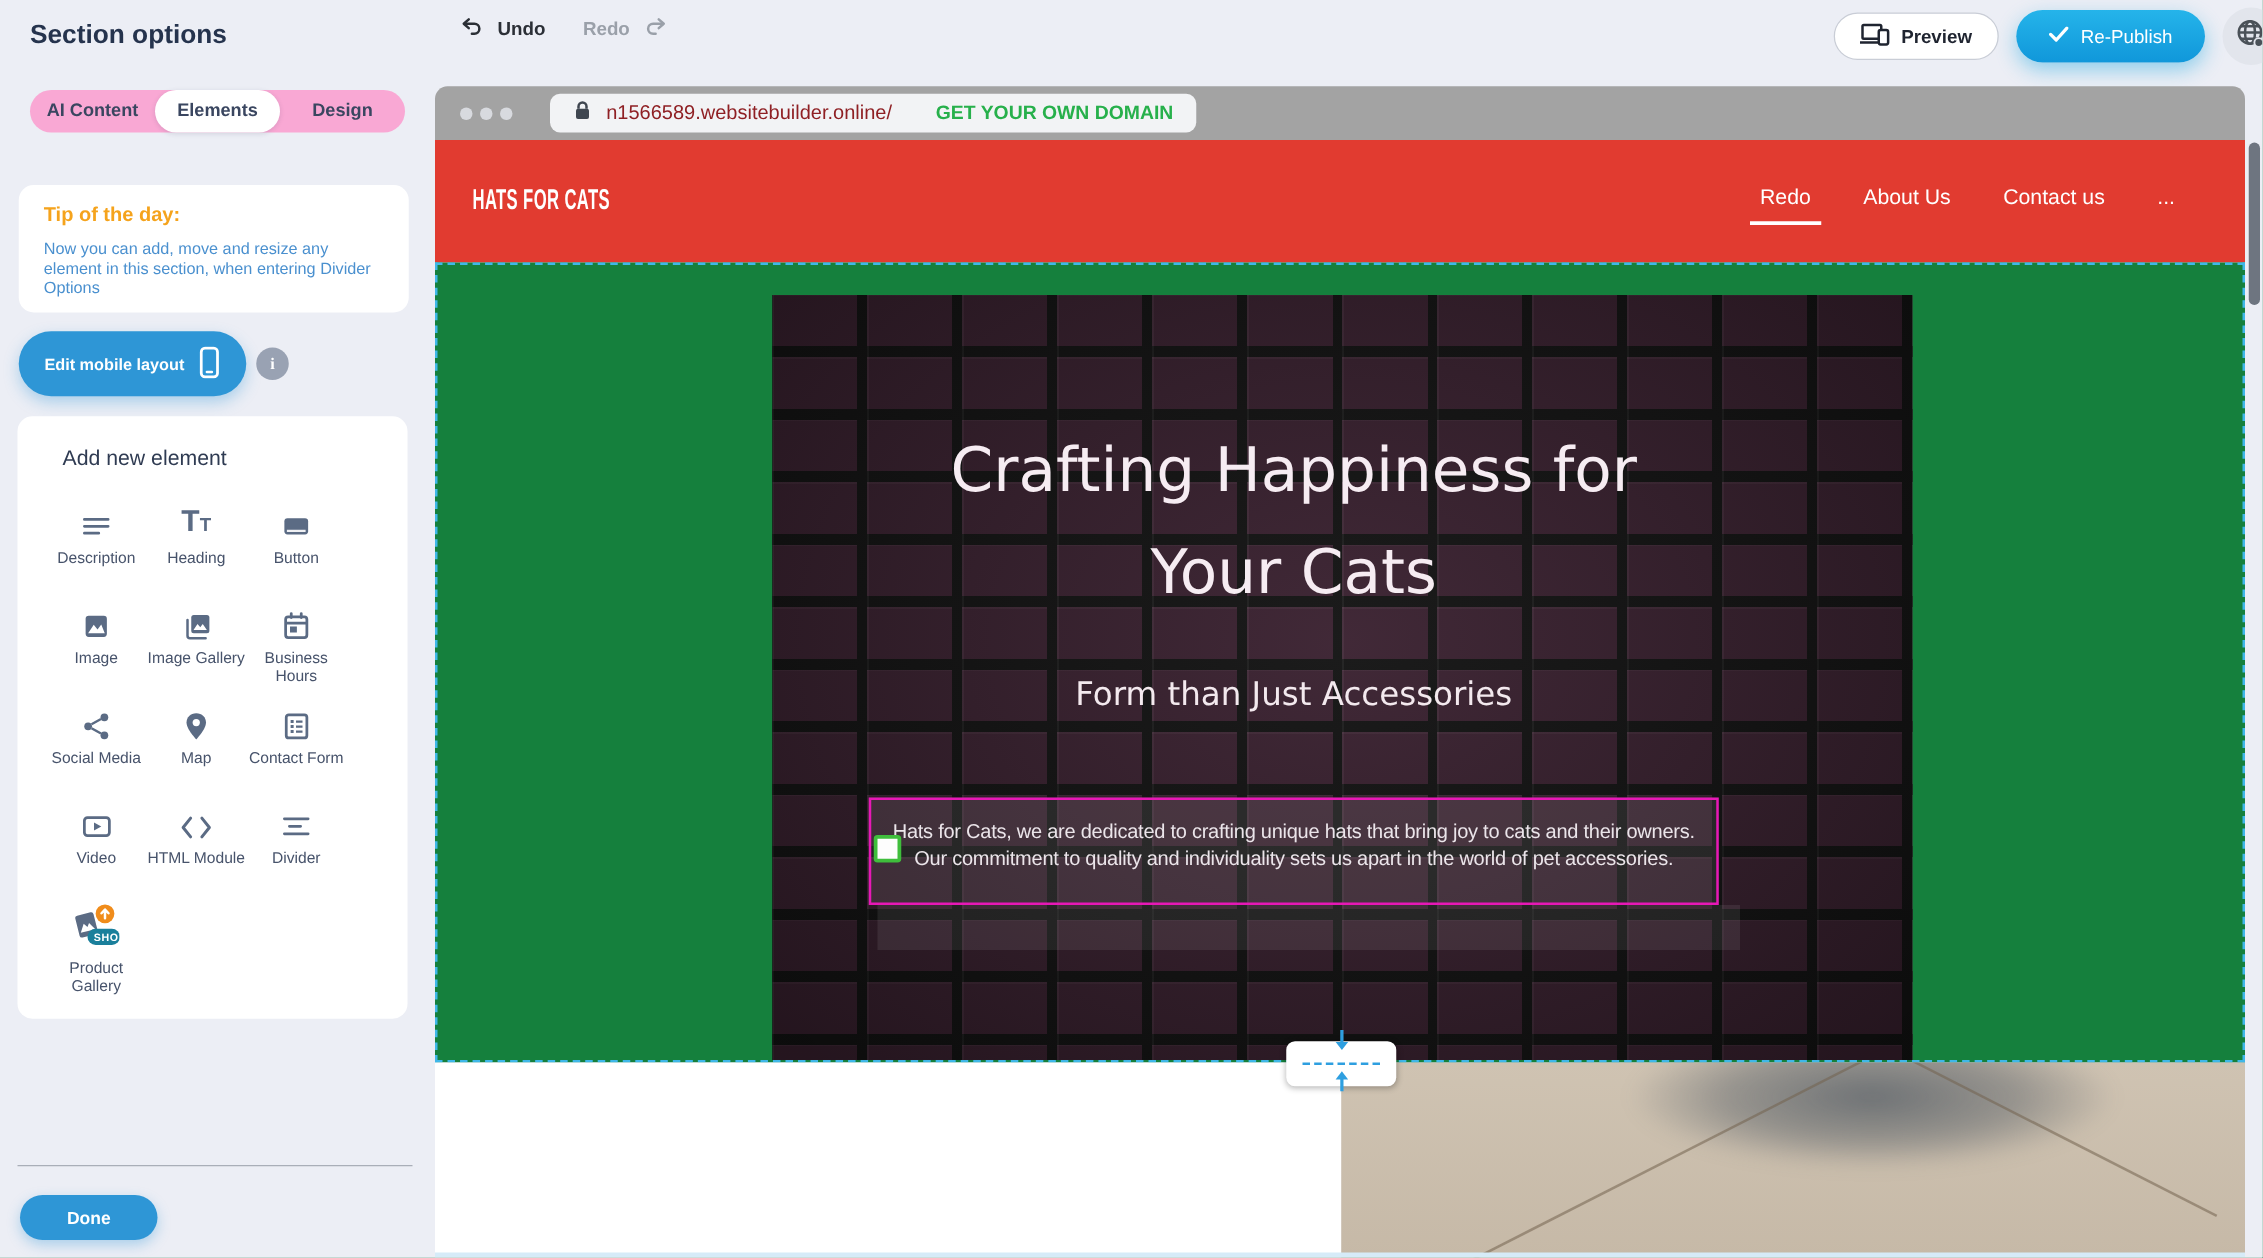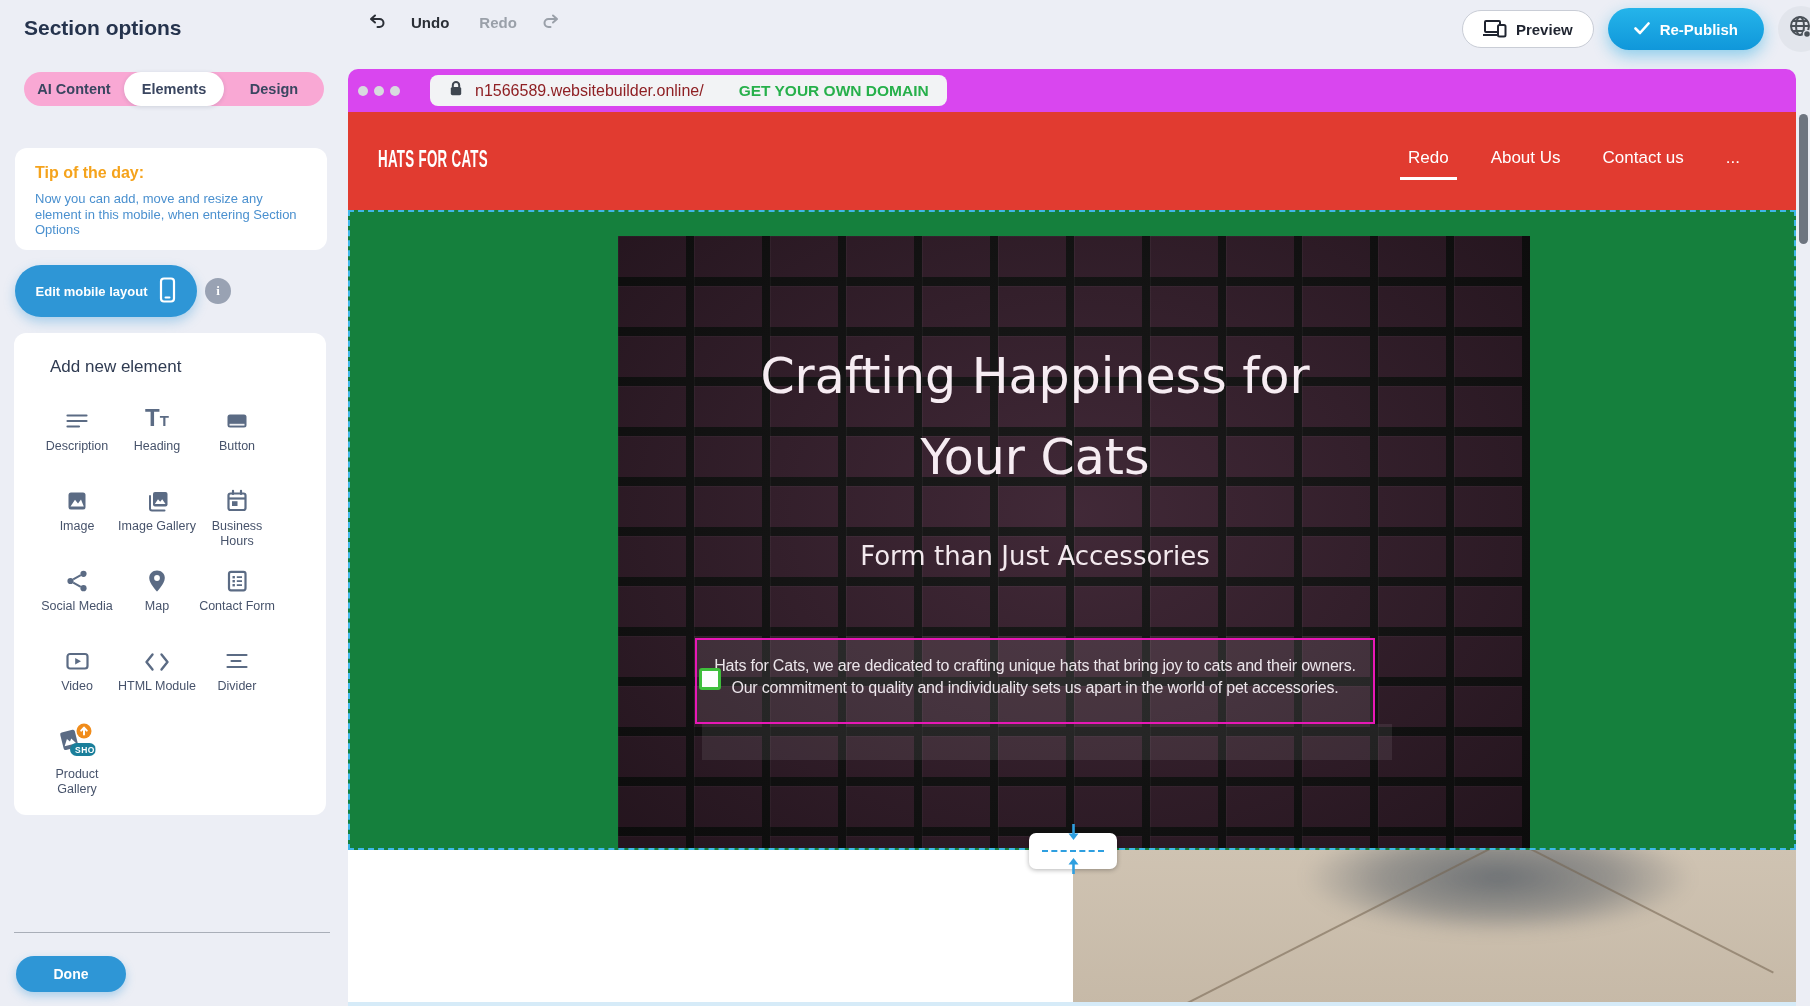--- a/index.html
+++ b/index.html
@@ -9,29 +9,29 @@
   }
   *{box-sizing:border-box;margin:0;padding:0}
   html,body{width:1810px;height:1006px;overflow:hidden;background:var(--bg);
     font-family:"Liberation Sans","DejaVu Sans",sans-serif;}
   .abs{position:absolute}
   #stage{position:relative;width:1810px;height:1006px;background:var(--bg);overflow:hidden}
 
   
   .page-title{left:24px;top:16px;font-size:21px;font-weight:bold;color:var(--ink)}
   .undoredo{left:368px;top:14px;display:flex;align-items:center;gap:30px}
-  .tb-btn{display:flex;align-items:center;gap:25px;font-size:15px;font-weight:bold;color:#2b2f36;
+  .tb-btn{display:flex;align-items:center;gap:12px;font-size:15px;font-weight:bold;color:#2b2f36;
     background:none;border:none;cursor:pointer}
   .tb-btn.disabled{color:#9aa0a9}
   .topbar-right{right:0;top:0;height:58px;display:flex;align-items:center;gap:14px;padding-right:0}
   .preview-btn{display:flex;align-items:center;gap:9px;height:38px;padding:0 20px;border-radius:20px;
     background:#fff;border:1px solid #c9cdd6;font-size:15px;font-weight:bold;color:#1f2430;cursor:pointer}
   .republish-btn{display:flex;align-items:center;gap:10px;height:42px;padding:0 26px;border-radius:22px;
     background:linear-gradient(180deg,#25b4ea,#1097da);border:none;color:#fff;font-size:15px;
-    font-weight:bold;cursor:pointer;box-shadow:0 6px 16px rgba(24,166,224,.45)}
+    font-weight:normal;cursor:pointer;box-shadow:0 6px 16px rgba(24,166,224,.45)}
   .globe-btn{width:46px;height:46px;border-radius:50%;background:#e2e5ec;display:flex;align-items:center;
     justify-content:center;margin-right:-14px;cursor:pointer}
 
   
   #sidebar{left:0;top:58px;width:347px;height:948px}
   .tabs{left:24px;top:14px;width:300px;height:34px;background:#f9a8d4;border-radius:17px;
     display:flex;align-items:center}
   .tab{flex:1;height:34px;display:flex;align-items:center;justify-content:center;font-size:14.5px;
     font-weight:bold;color:#394souls;color:#3a4660;border-radius:17px;cursor:pointer}
   .tab.active{background:#fff;box-shadow:0 1px 4px rgba(40,50,80,.15)}
@@ -52,22 +52,22 @@
   .el-label{margin-top:6px;font-size:12.5px;line-height:14.5px;color:#47536b;text-align:center}
   .tt{font-size:24px;line-height:24px;font-weight:bold;color:var(--icon_slate)}
   .tt small{font-size:15px;font-weight:bold}
   .sidebar-divider{left:14px;top:874px;width:316px;height:0;border-top:1.5px solid #a9aeb8}
   .done-btn{left:16px;top:898px;width:110px;height:36px;border-radius:18px;border:none;
     background:var(--accent_blue);color:#fff;font-size:14px;font-weight:bold;cursor:pointer;
     box-shadow:0 4px 10px rgba(46,150,214,.35)}
 
   
   #main{left:347px;top:58px;width:1463px;height:948px}
-  .chrome{left:1px;top:11px;width:1448px;height:43px;background:#d946ef;border-radius:10px 10px 0 0;
-    display:flex;align-items:center;padding-left:10px}
+  .chrome{left:1px;top:11px;width:1448px;height:43px;background:#a3a3a3;border-radius:10px 10px 0 0;
+    display:flex;align-items:center;padding-left:20px}
   .dot{width:10px;height:10px;border-radius:50%;background:#d8dadf;margin-right:6px}
   .url-field{margin-left:24px;height:31px;background:#f2f3f5;border-radius:8px;display:flex;
     align-items:center;padding:0 18px;gap:11px}
   .url-text{font-size:16px;color:var(--url_maroon)}
   .domain-cta{font-size:15.5px;font-weight:bold;color:var(--domain_green);margin-left:24px;cursor:pointer}
 
   .site-header{left:1px;top:54px;width:1448px;height:98px;background:var(--brand_red)}
   .logo{position:absolute;left:30px;top:34px;color:#fff;font-size:23px;font-weight:bold;
     letter-spacing:.5px;transform:scaleX(.58);transform-origin:left center;white-space:nowrap}
   .nav{position:absolute;right:48px;top:0;height:98px;display:flex;align-items:center;gap:26px}
@@ -168,21 +168,21 @@
   <div id="sidebar" class="abs">
 
     <div class="abs tabs">
       <div class="tab">AI Content</div>
       <div class="tab active">Elements</div>
       <div class="tab">Design</div>
     </div>
 
     <div class="abs card tip-card">
       <div class="tip-title">Tip of the day:</div>
-      <div class="tip-body">Now you can add, move and resize any element in this mobile, when entering Section Options</div>
+      <div class="tip-body">Now you can add, move and resize any element in this section, when entering Divider Options</div>
     </div>
 
     <button class="abs edit-mobile-btn">
       <span>Edit mobile layout</span>
       <span>
         <svg width="17" height="26" viewBox="0 0 17 26" fill="none">
           <rect x="2" y="1.5" width="13" height="23" rx="3" stroke="#fff" stroke-width="2.2"></rect>
           <path d="M6.5 20.5 H10.5" stroke="#fff" stroke-width="2" stroke-linecap="round"></path>
         </svg></span>
     </button>

